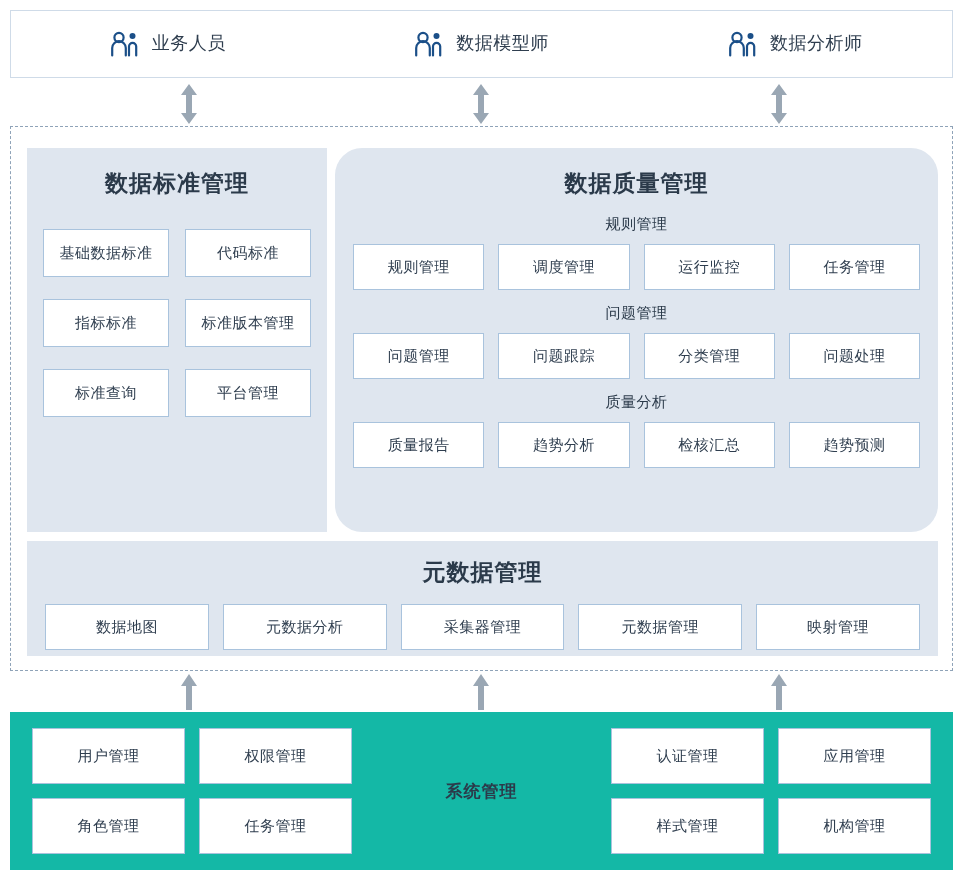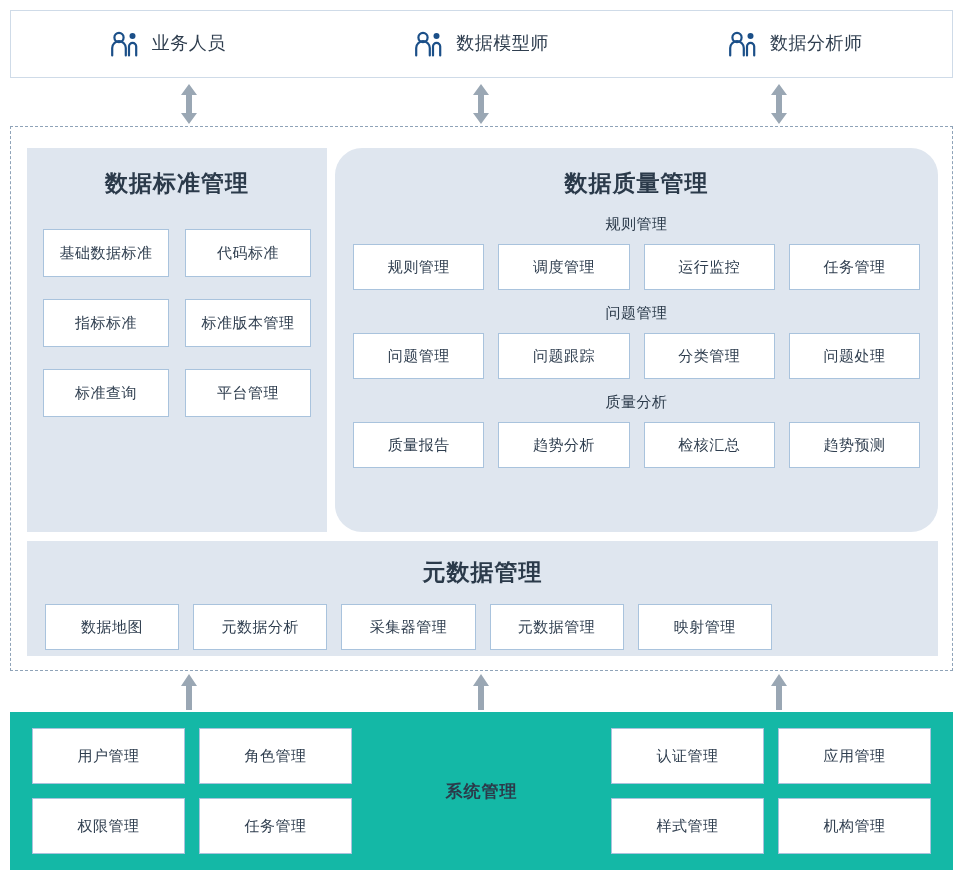--- a/index.html
+++ b/index.html
@@ -148,21 +148,21 @@
   
   #panel-meta {
     left: 16px;
     top: 414px;
     width: 911px;
     height: 115px;
     padding: 16px 18px 0 18px;
   }
   #panel-meta .panel-title { margin-bottom: 16px; }
   #meta-grid {
-    grid-template-columns: repeat(6, 1fr);
+    grid-template-columns: repeat(5, 1fr);
     gap: 14px;
   }
   #meta-grid .cell { height: 46px; }
 
   
   #sys-box {
     position: absolute;
     left: 10px;
     top: 712px;
     width: 943px;
@@ -327,22 +327,22 @@
   <span class="arrow-u" style="left:768px; top:674px;">
     <svg width="22" height="36" viewBox="0 0 22 36" xmlns="http://www.w3.org/2000/svg">
       <path d="M11 0 L19 12 L14 12 L14 36 L8 36 L8 12 L3 12 Z" fill="#9aa7b4"></path>
     </svg>
   </span>
 
   <div id="sys-box">
     <div id="sys-inner">
       <div class="sys-grid" id="sys-left">
         <div class="cell">用户管理</div>
+        <div class="cell">权限管理</div>
         <div class="cell">角色管理</div>
-        <div class="cell">权限管理</div>
         <div class="cell">任务管理</div>
       </div>
 
       <div id="sys-center">系统管理</div>
 
       <div class="sys-grid" id="sys-right">
         <div class="cell">认证管理</div>
         <div class="cell">应用管理</div>
         <div class="cell">样式管理</div>
         <div class="cell">机构管理</div>

